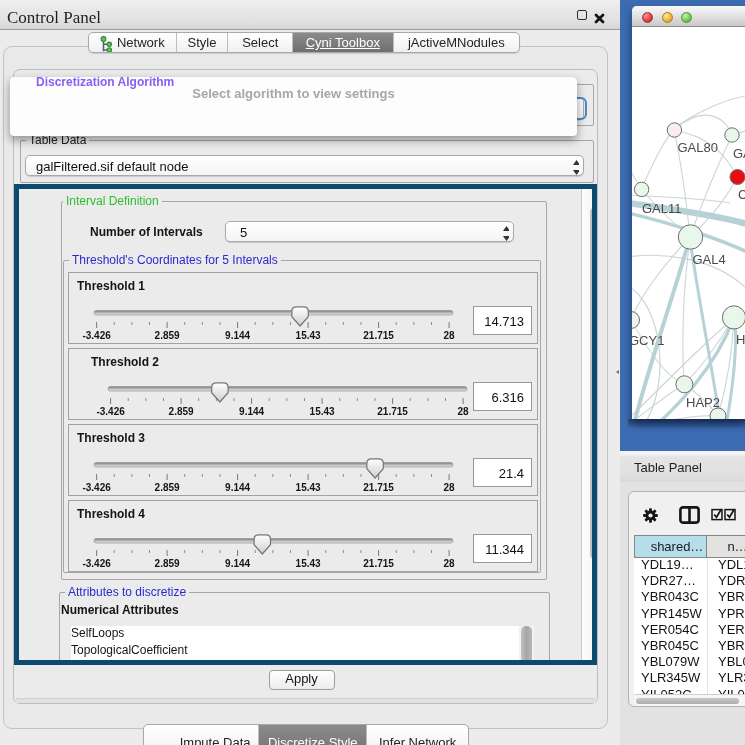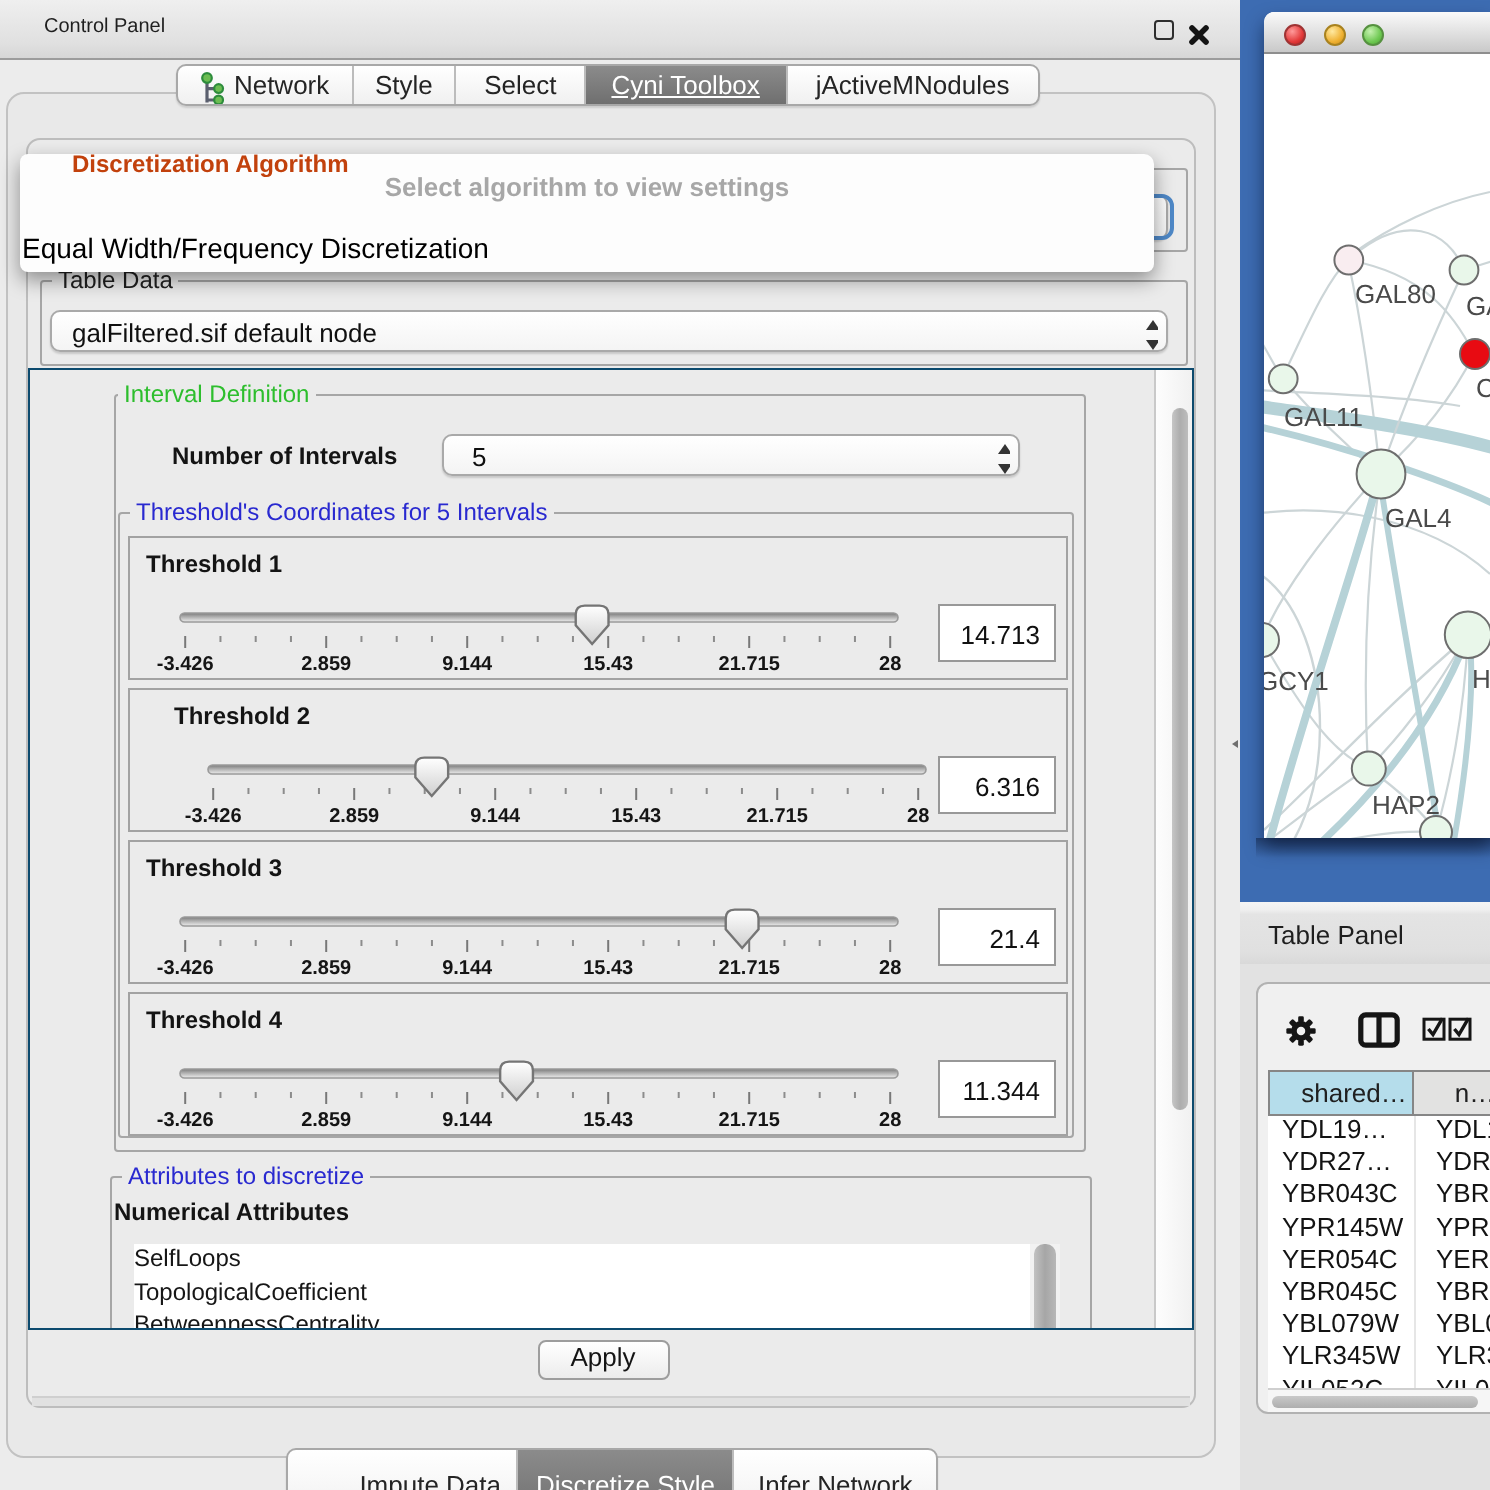--- a/index.html
+++ b/index.html
@@ -4,21 +4,21 @@
 <style>
 * { margin:0; padding:0; box-sizing:border-box; }
 html,body { width:745px; height:745px; overflow:hidden; }
 body { font-family:"Liberation Sans", sans-serif; background:#ececec; position:relative; }
 .abs { position:absolute; }
 
 
 #titlebar { left:0; top:0; width:621px; height:30px;
   background:linear-gradient(#efefef,#e0e0e0 75%,#d6d6d6);
   border-bottom:1px solid #9c9c9c; }
-#titlebar .t { position:absolute; left:22px; top:8px; font-size:10px; color:#1f1f1f; }
+#titlebar .t { position:absolute; left:7px; top:8px; font-size:17px; color:#1f1f1f;font-family:Liberation Serif, serif; }
 #btn-sq { left:577px; top:10px; width:10px; height:10px; border:1.8px solid #2e2e2e; border-radius:2px; }
 #btn-x { left:593.5px; top:10px; }
 
 #outerpanel { left:3px; top:46px; width:605px; height:683px;
   background:#e9e9e9; border:1px solid #c2c2c2; border-radius:9px; }
 #innerpanel { left:13px; top:69px; width:585px; height:635px;
   background:#ebebeb; border:1px solid #bdbdbd; border-radius:7px; }
 
 
 .seg { display:flex; border:1px solid #a8a8a8; border-radius:5px;
@@ -48,21 +48,21 @@
 .bold12 { font-size:12px; font-weight:bold; color:#141414; }
 
 
 .throw { left:63px; width:470px; height:72px; border:1px solid #a2a2a2; background:#ebebeb; }
 .vfield { position:absolute; left:404px; top:33px; width:59px; height:29px;
   background:#fff; border:1px solid #989898; font-size:13px; color:#111;
   text-align:right; padding:7px 7px 0 0; }
 
 
 #scrollpane { left:14px; top:184px; width:583px; height:481px;
-  border:1px solid #0c4a6e; background:#ebebeb; overflow:hidden; }
+  border:5px solid #0c4a6e; background:#ebebeb; overflow:hidden; }
 #vsb { position:absolute; left:562px; top:0; width:20px; height:479px;
   background:linear-gradient(90deg,#fdfdfd,#f0f0f0); border-left:1px solid #c9c9c9; }
 #vsb .thumb { position:absolute; left:8px; top:19px; width:8px; height:351px;
   background:linear-gradient(90deg,#c6c6c6,#adadad 50%,#bdbdbd); border-radius:6px; }
 
 
 #attrlist { position:absolute; left:52px; top:436.5px; width:463px; height:120px;
   background:#ffffff; font-size:12px; color:#161616; }
 #attrlist .li { position:absolute; left:0px; line-height:15px; }
 #attrlist .lsb { position:absolute; left:448px; top:0px; width:15px; height:120px;
@@ -70,21 +70,21 @@
 #attrlist .lsb i { position:absolute; left:2px; top:0px; width:11px; height:120px;
   background:linear-gradient(90deg,#c2c2c2,#a6a6a6 50%,#b8b8b8); border-radius:5px; }
 
 #applybtn { left:268.5px; top:670px; width:66px; height:20px;
   background:linear-gradient(#ffffff,#ececec); border:1px solid #9d9d9d; border-radius:4px;
   font-size:13px; color:#141414; text-align:center; line-height:15px; }
 
 
 #popup { left:10px; top:77px; width:567px; height:59px; background:#fdfdfd;
   border-radius:4px 5px 4px 4px; box-shadow:0 4px 10px rgba(0,0,0,0.4); }
-#popup .ghost { position:absolute; left:26px; top:-2px; font-size:12px; font-weight:bold; color:#c2410c; }
+#popup .ghost { position:absolute; left:26px; top:-2px; font-size:12px; font-weight:bold; color:#8b5cf6; }
 #popup .selhint { position:absolute; left:0; right:0; top:9px; text-align:center;
   font-size:13px; font-weight:bold; color:#a7a7a7; }
 #popup .it1 { position:absolute; left:3px; top:23.5px; font-size:14px; font-weight:bold; color:#000; }
 #popup .it2 { position:absolute; left:1px; top:38.5px; font-size:14px; color:#000; }
 
 
 #bluebg { left:620px; top:0; width:125px; height:451px; background:#3d6cb2; }
 #netwin { left:632px; top:6px; width:113px; height:413px; background:#fff;
   box-shadow:0 5px 9px rgba(5,15,40,0.55); border-radius:5px 0 0 0; }
 #nettitle { position:absolute; left:0; top:0; width:113px; height:21px;
@@ -327,21 +327,20 @@
   <div class="s" style="width:111px;">Infer Network</div>
 </div>
 
 
 <div class="abs" style="left:615.5px; top:370px; width:0; height:0; border-top:2.5px solid transparent; border-bottom:2.5px solid transparent; border-right:3.5px solid #6f6f6f;"></div>
 
 
 <div id="popup" class="abs">
   <div class="ghost">Discretization Algorithm</div>
   <div class="selhint">Select algorithm to view settings</div>
-  <div class="it2">Equal Width/Frequency Discretization</div>
 </div>
 
 
 <div id="bluebg" class="abs"></div>
 <div class="abs" style="left:628px; top:419px; width:117px; height:10px; background:linear-gradient(rgba(15,30,60,0.5),rgba(15,30,60,0));"></div>
 <div id="netwin" class="abs">
   <div id="nettitle">
     <div class="tl" style="left:10px; background:radial-gradient(circle at 35% 30%, #ff9a9a, #e33a3a 60%, #b01c1c); border:1px solid #9e3434;"></div>
     <div class="tl" style="left:29.5px; background:radial-gradient(circle at 35% 30%, #ffe9a0, #efb132 60%, #c88a17); border:1px solid #a8821f;"></div>
     <div class="tl" style="left:49px; background:radial-gradient(circle at 35% 30%, #c6f1b0, #6fc953 60%, #49a32e); border:1px solid #569140;"></div>

